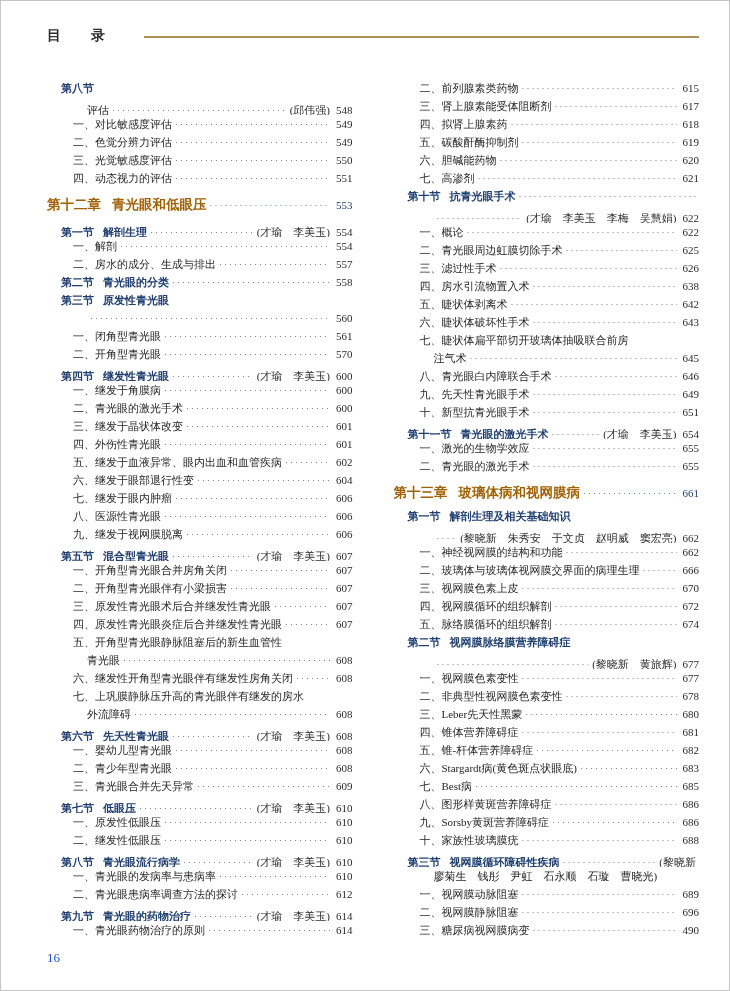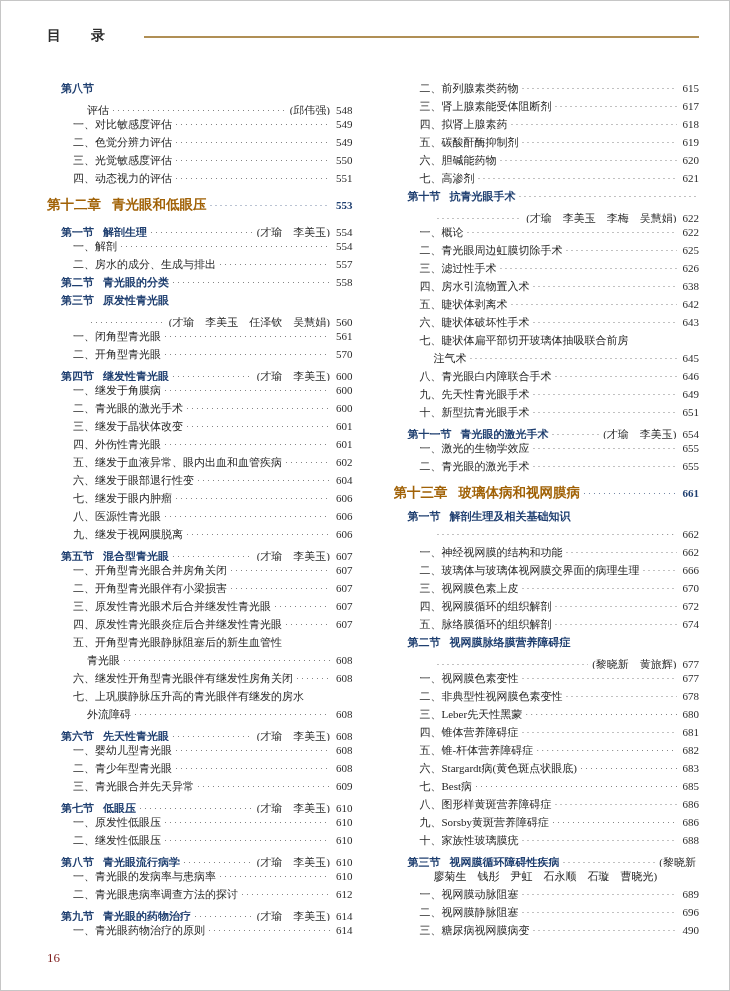--- a/index.html
+++ b/index.html
@@ -16,31 +16,31 @@
   .row{display:flex;align-items:baseline;height:18px;line-height:18px;font-size:11px;overflow:hidden;}
   .row .lbl{white-space:nowrap;margin-right:9px;}
   .row .ttl{white-space:nowrap;}
   .row .auth{white-space:nowrap;margin:4px 3px 0 1px;color:#2b2b2b;}
   .row .pg{white-space:nowrap;margin-left:3px;color:#2b2b2b;}
   .leader{flex:1 1 auto;min-width:4px;overflow:hidden;white-space:nowrap;
           font-size:9px;letter-spacing:2px;color:#4a4a4a;margin:0 3px;position:relative;top:-1px;}
   .chapter{height:20px;line-height:20px;margin:8px 0 4px;}
   .chapter .lbl,.chapter .ttl{color:#a16207;font-weight:bold;font-size:13.5px;}
   .chapter .lbl{margin-right:11px;}
-  .chapter .pg{color:#1f3f70;font-weight:bold;text-align:center;}
+  .chapter .pg{color:#1f3f70;font-weight:normal;text-align:center;}
   .chapter .leader{color:#35507c;}
   .section{padding-left:14px;}
   .section .lbl,.section .ttl{color:#1f3f70;font-weight:bold;}
   .item{padding-left:26px;}
   .wrap{padding-left:40px;}
   .cont{padding-left:40px;}
   .cont-names{padding-left:40px;justify-content:flex-start;padding-right:16px;}
   
   .ftr{position:absolute;left:46px;bottom:24px;}
-  .ftr-num{font-size:13px;color:#7f1d1d;font-family:Liberation Serif, serif;}
+  .ftr-num{font-size:13px;color:#1d4ed8;font-family:Liberation Serif, serif;}
 </style>
 </head>
 <body>
 
 <div class="page">
   <header class="hdr">
     <span class="hdr-title">目　录</span>
     <div class="hdr-rule"></div>
   </header>
 
@@ -103,21 +103,20 @@
           <span class="ttl">青光眼的分类</span>
           <span class="leader">························································································································</span>
           <span class="pg">558</span>
         </div>
         <div class="row section">
           <span class="lbl">第三节</span>
           <span class="ttl">原发性青光眼</span>
         </div>
         <div class="row cont">
           <span class="leader">························································································································</span>
-          <span class="auth">(才瑜　李美玉　任泽钦　吴慧娟)</span>
           <span class="pg">560</span>
         </div>
         <div class="row item">
           <span class="ttl">一、闭角型青光眼</span>
           <span class="leader">························································································································</span>
           <span class="pg">561</span>
         </div>
         <div class="row item">
           <span class="ttl">二、开角型青光眼</span>
           <span class="leader">························································································································</span>
@@ -408,20 +407,21 @@
           <span class="ttl">玻璃体病和视网膜病</span>
           <span class="leader">························································································································</span>
           <span class="pg">661</span>
         </div>
         <div class="row section">
           <span class="lbl">第一节</span>
           <span class="ttl">解剖生理及相关基础知识</span>
         </div>
         <div class="row cont">
           <span class="leader">························································································································</span>
+          <span class="auth">(黎晓新　朱秀安　于文贞　赵明威　窦宏亮)</span>
           <span class="pg">662</span>
         </div>
         <div class="row item">
           <span class="ttl">一、神经视网膜的结构和功能</span>
           <span class="leader">························································································································</span>
           <span class="pg">662</span>
         </div>
         <div class="row item">
           <span class="ttl">二、玻璃体与玻璃体视网膜交界面的病理生理</span>
           <span class="leader">························································································································</span>

